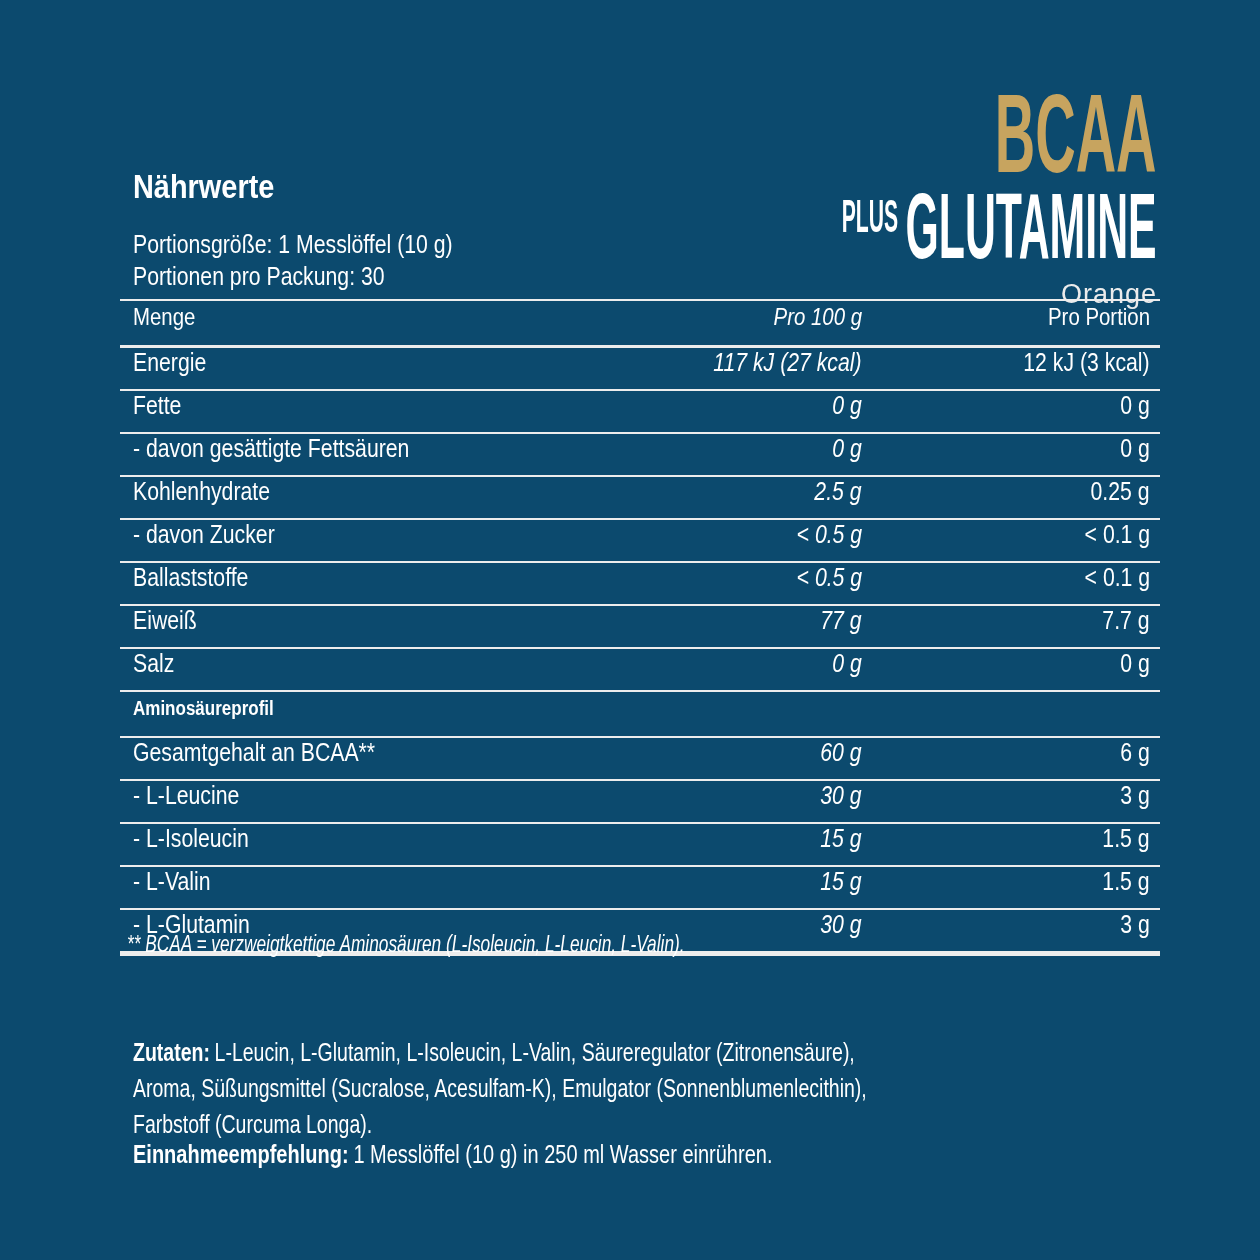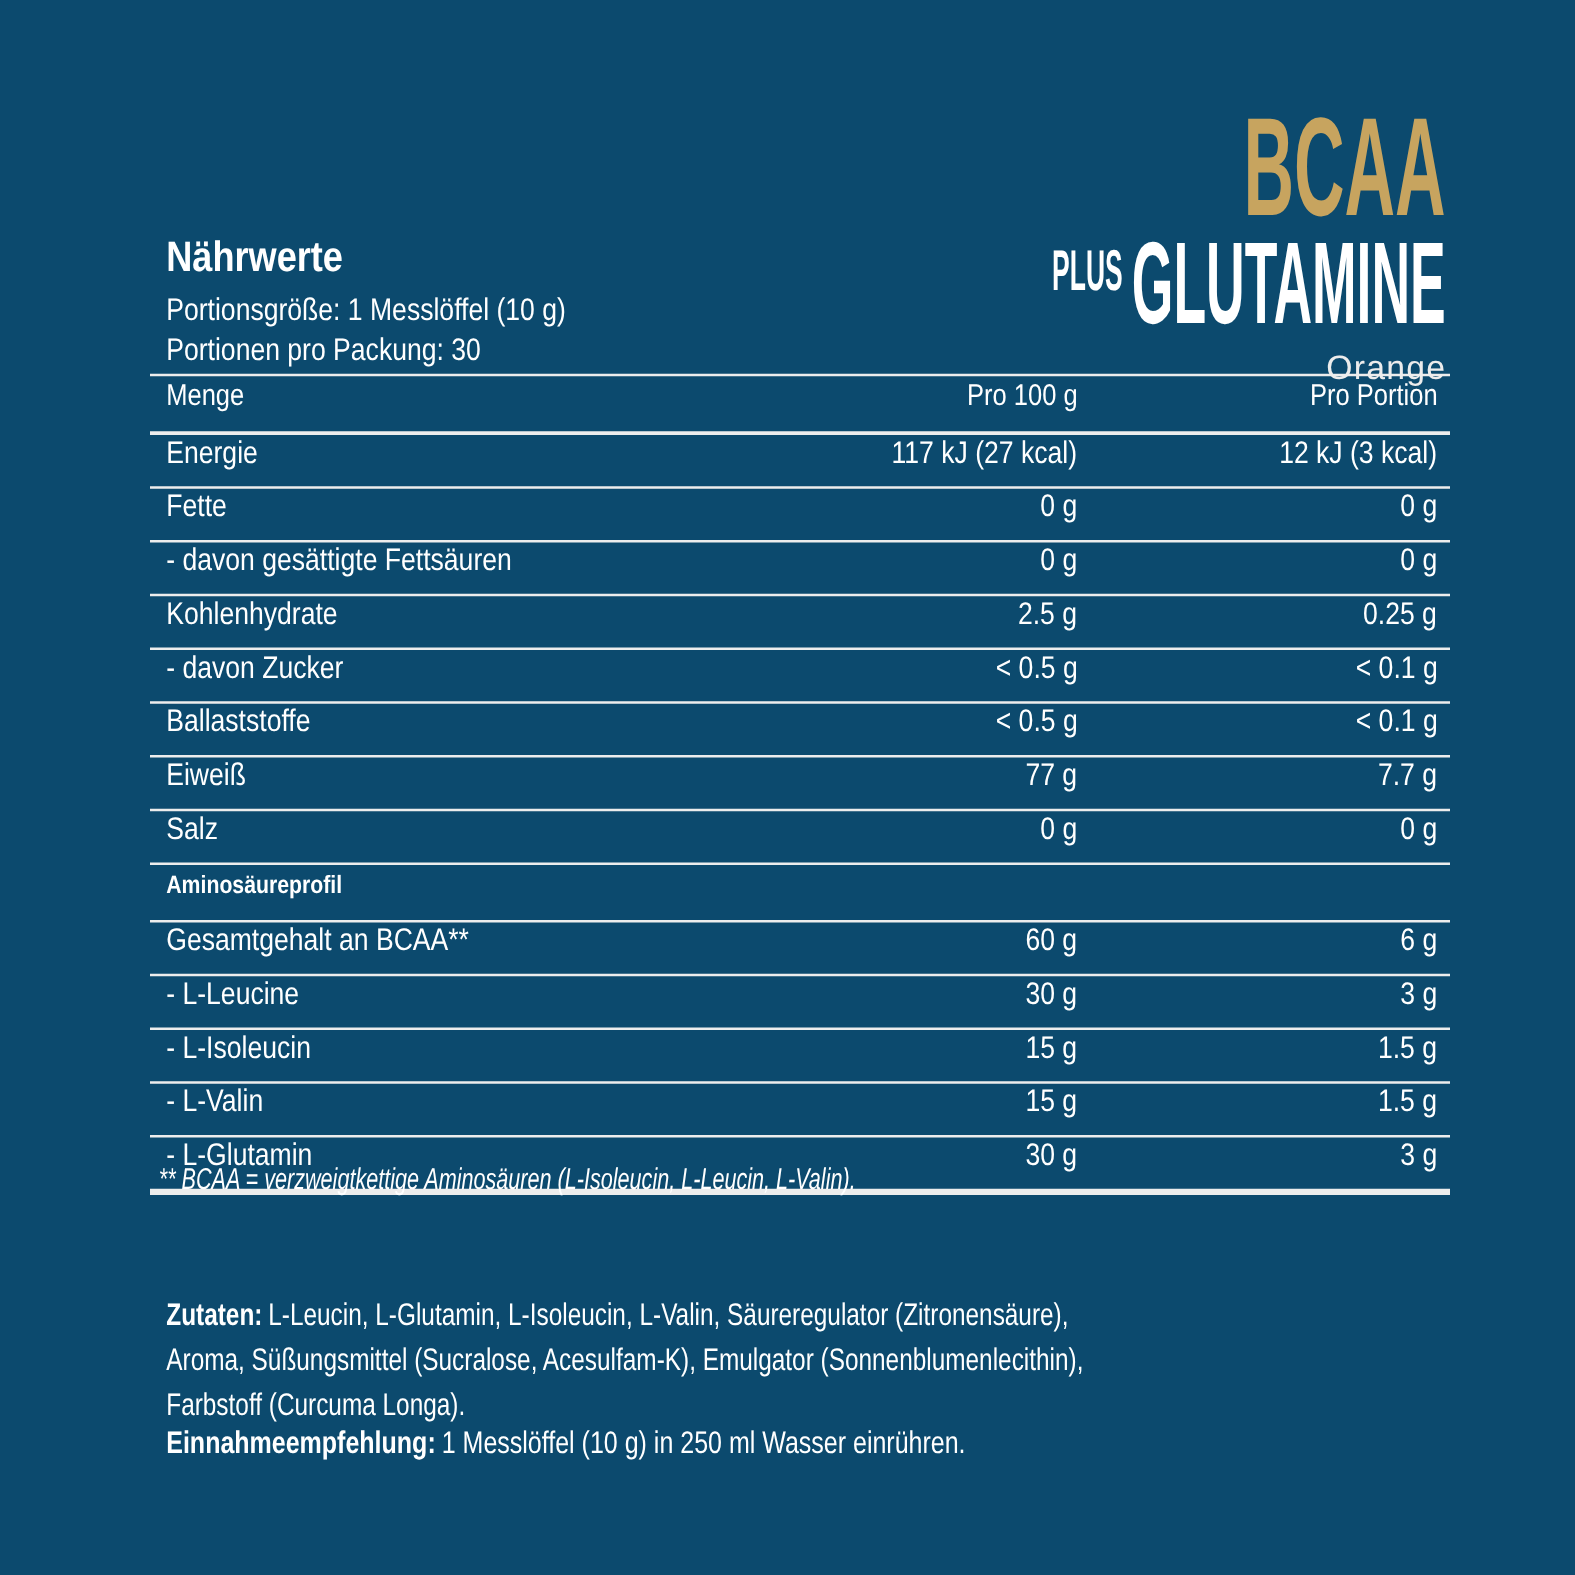--- a/index.html
+++ b/index.html
@@ -14,34 +14,34 @@
   .brand{position:absolute;top:88px;right:103px;display:flex;flex-direction:column;
          align-items:flex-end;font-weight:700;}
   .brand-bcaa{font-size:112px;line-height:92px;transform:scaleX(.5);transform-origin:100% 50%;}
   .brand-l2{display:flex;align-items:flex-start;gap:16px;margin-top:11px;
             transform:scaleX(.46);transform-origin:100% 0;color:#fff;}
   .brand-plus{font-size:46px;line-height:1;margin-top:2px;}
   .brand-glut{font-size:93px;line-height:70px;}
   .brand-flavor{margin-top:18px;font-weight:400;font-size:27px;color:#ececec;letter-spacing:1px;}
 
   
-  .nh{position:absolute;left:133px;top:188px;}
+  .nh{position:absolute;left:133px;top:168px;}
   .nh-title{font-size:34px;font-weight:700;line-height:36px;}
-  .nh-sub{margin-top:8px;font-size:25px;line-height:32px;}
+  .nh-sub{margin-top:24px;font-size:25px;line-height:32px;}
 
   
   .t{position:absolute;left:120px;top:299px;width:1040px;border-top:2px solid #ededed;font-size:25px;}
   .t-head,.t-row,.t-sec{display:flex;align-items:center;box-sizing:border-box;
                         padding:0 10px 12px 13px;border-bottom:2px solid #ededed;}
   .t-head{height:47px;border-bottom-width:3px;font-size:24px;}
   .t-row{height:43px;align-items:center;}
   .t-sec{height:46px;font-weight:700;font-size:20px;}
   .t-last{height:46px;border-bottom-width:5px;}
   .c.l{flex:1;}
-  .c.v1{width:260px;text-align:right;}
+  .c.v1{width:260px;text-align:right;font-style:italic;}
   .c.v2{width:288px;text-align:right;}
 
   
   .fn{position:absolute;left:127px;top:930px;font-style:italic;font-size:24px;}
   .fn .cond{transform:scaleX(.72);}
   .ing{position:absolute;left:133px;top:1034px;width:1000px;font-size:25px;line-height:36px;
        transform:scaleX(.78);transform-origin:0 0;}
   .ing b{margin-right:6px;}
   .dos{position:absolute;left:133px;top:1140px;font-size:25px;white-space:nowrap;
        transform:scaleX(.8);transform-origin:0 0;}

